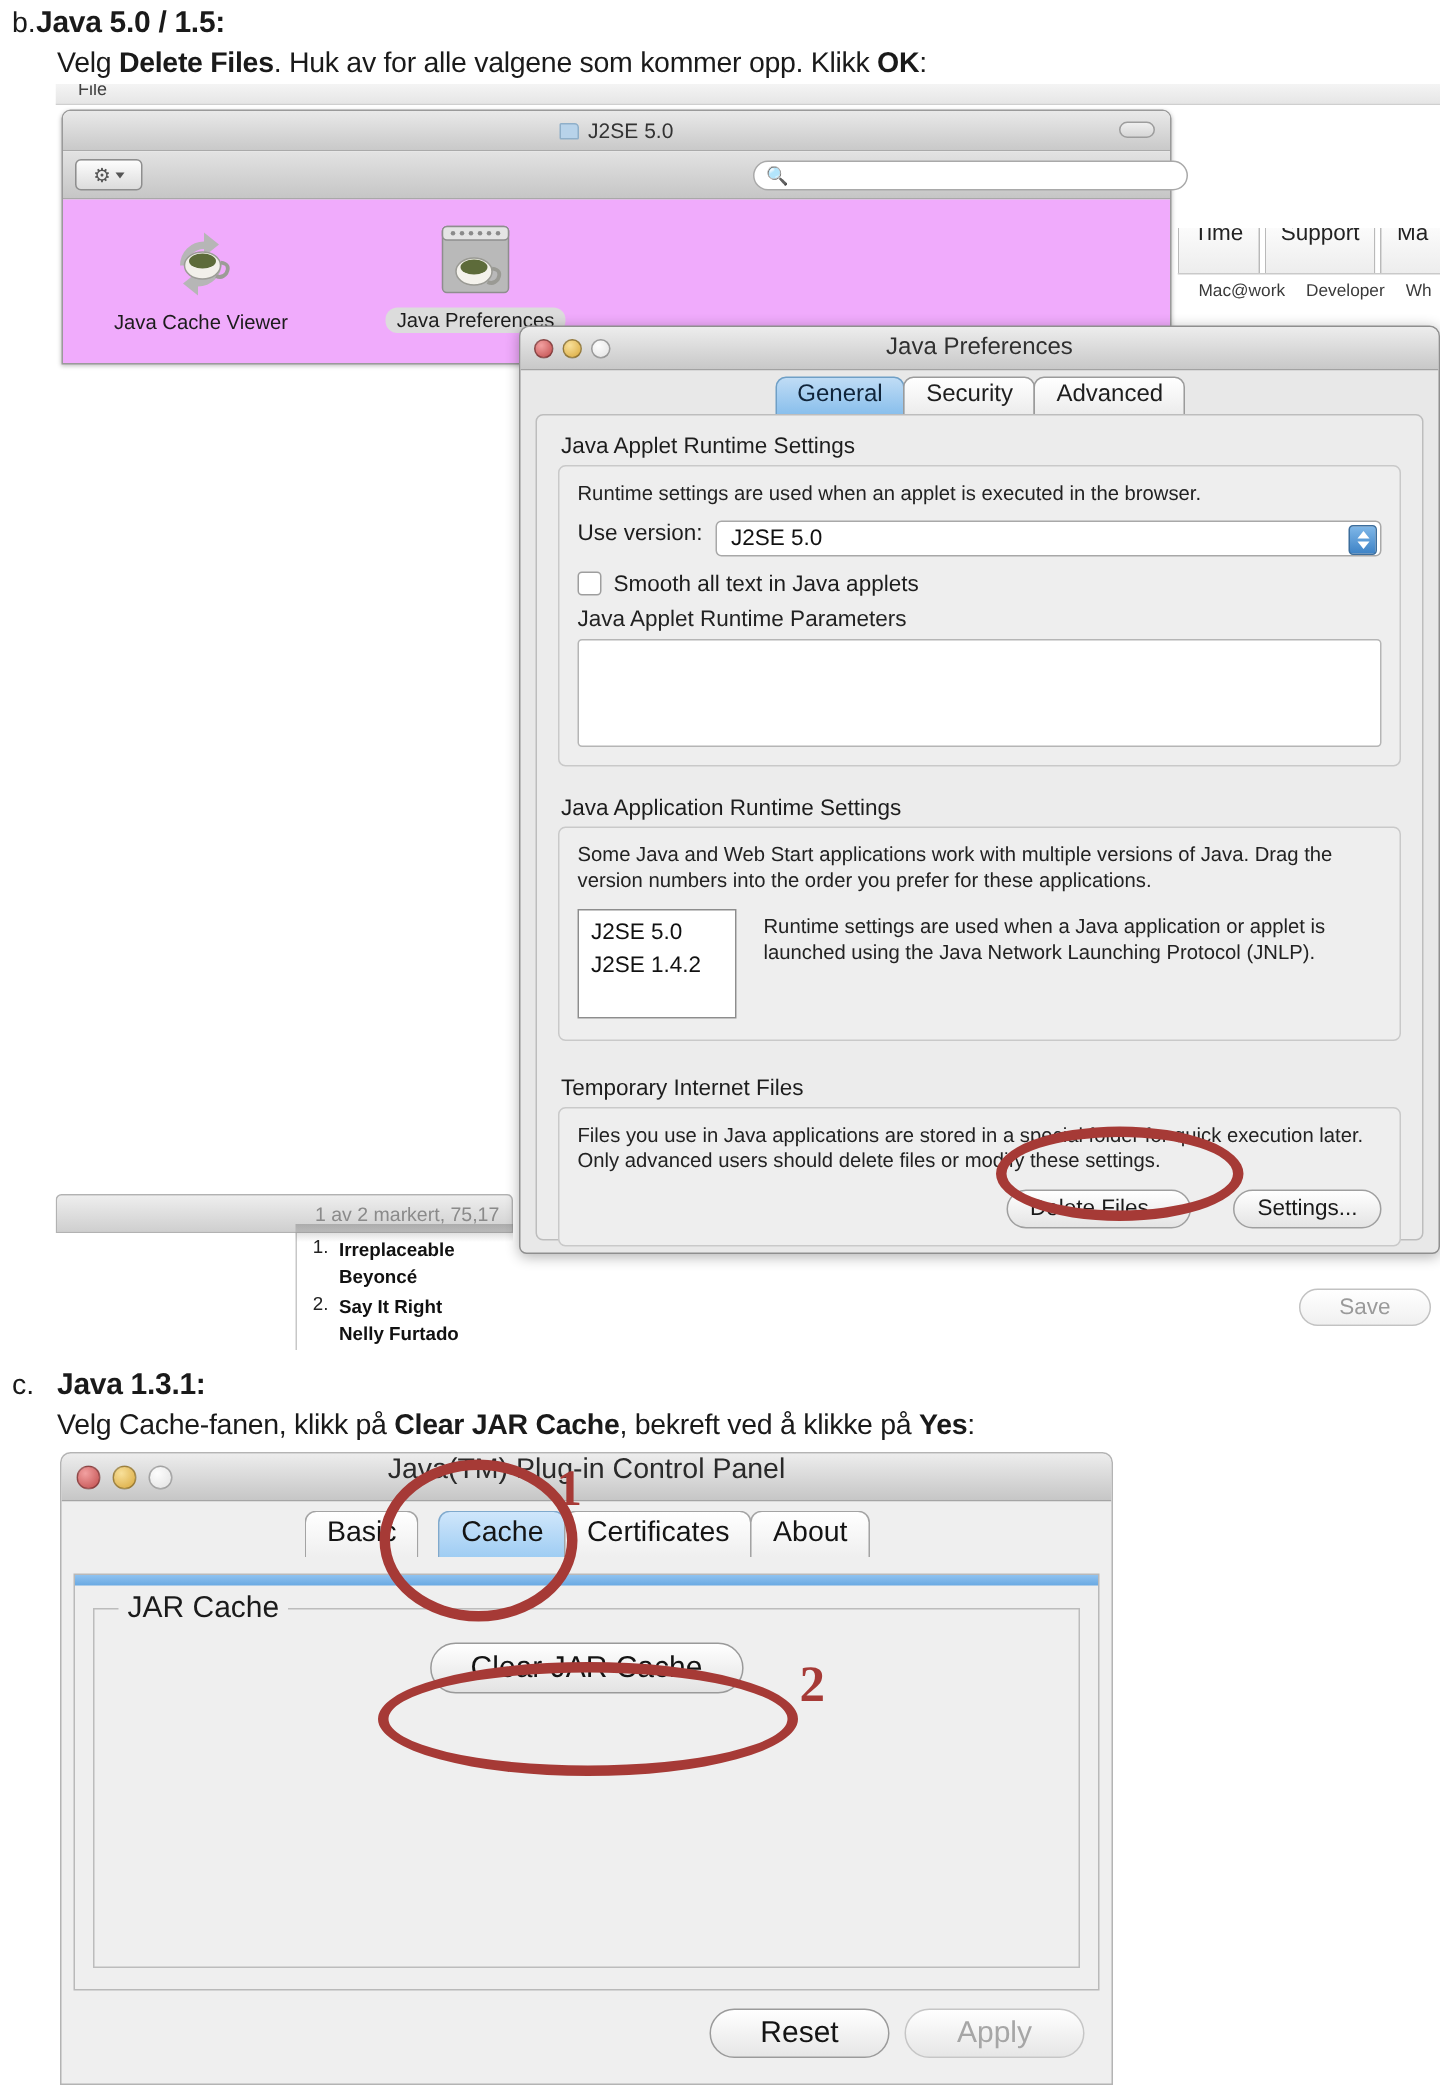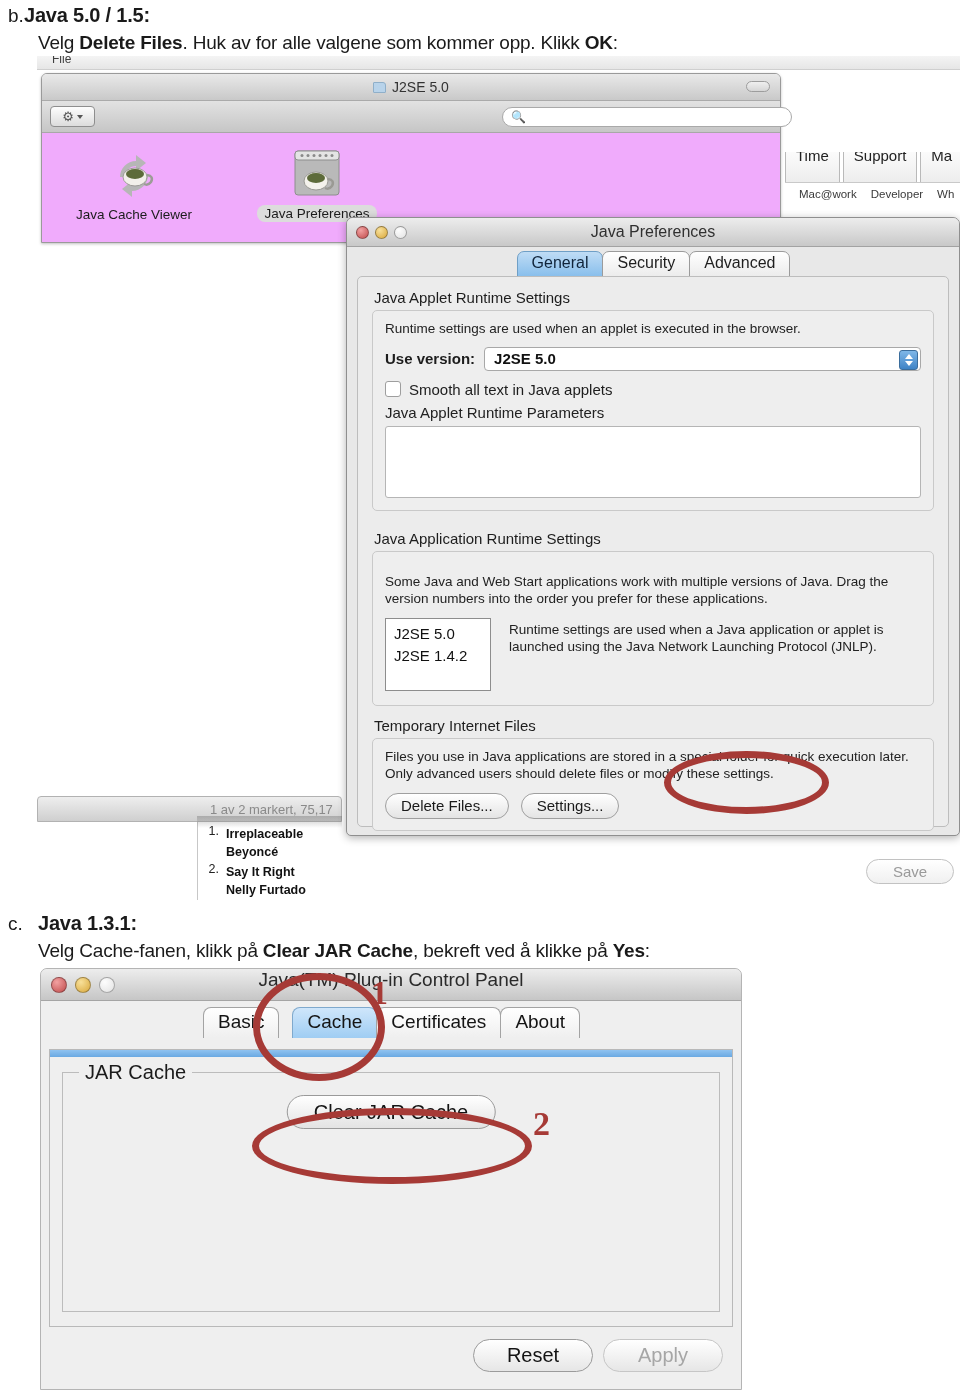--- a/index.html
+++ b/index.html
@@ -152,21 +152,21 @@
   }
   .tab.active{ background:linear-gradient(#bfdcf5,#89bfec); border-color:#6f9fc6; color:#10243a; }
 
   .jp-body{ position:absolute; left:10px; right:10px; top:58px; bottom:8px;
             background:#ececec; border:1px solid #bdbdbd; border-radius:5px; }
 
   .grp-label{ font-size:15px; color:#1d1d1d; margin:0 0 4px 2px; }
   .grp-box{ border:1px solid #c9c9c9; border-radius:5px; background:#eeeeee; }
   .grp-txt{ font-size:13.5px; color:#222; line-height:1.25; }
 
-  .useversion-row{ display:flex; align-items:center; gap:9px;font-weight:bold; }
+  .useversion-row{ display:flex; gap:9px; }
   .uv-label{ font-size:15px; color:#1d1d1d; }
   .combo{
     flex:1; height:24px; background:#fff; border:1px solid #a8a8a8; border-radius:4px;
     display:flex; align-items:center; padding-left:9px; font-size:15px; color:#111; position:relative;
   }
   .stepper{
     position:absolute; right:2px; top:2px; width:19px; height:20px; border-radius:3px;
     background:linear-gradient(#7fb7e8,#3e83c6); border:1px solid #3b6d9c;
     display:flex; flex-direction:column; align-items:center; justify-content:center; gap:2px;
   }
@@ -394,37 +394,37 @@
               <span class="chk-lbl">Smooth all text in Java applets</span>
             </div>
 
             <div class="grp-txt" style="font-size:15px; margin:2px 0 3px;">Java Applet Runtime Parameters</div>
             <div class="params-area" style="height:72px;"></div>
           </div>
         </div>
 
         <div style="position:absolute; left:14px; right:14px; top:253px;">
           <div class="grp-label">Java Application Runtime Settings</div>
-          <div class="grp-box" style="padding:22px 12px 14px;">
+          <div class="grp-box" style="padding:10px 12px 14px;">
             <div class="grp-txt" style="margin-bottom:10px;">Some Java and Web Start applications work with multiple versions of Java. Drag the version numbers into the order you prefer for these applications.</div>
             <div style="display:flex; gap:18px; align-items:flex-start;">
               <div class="verlist">
                 <div>J2SE 5.0</div>
                 <div>J2SE 1.4.2</div>
               </div>
               <div class="grp-txt" style="flex:1; padding-top:4px;">Runtime settings are used when a Java application or applet is launched using the Java Network Launching Protocol (JNLP).</div>
             </div>
           </div>
         </div>
 
         <div style="position:absolute; left:14px; right:14px; top:440px;">
           <div class="grp-label">Temporary Internet Files</div>
           <div class="grp-box" style="padding:10px 12px 11px;">
             <div class="grp-txt" style="margin-bottom:10px;">Files you use in Java applications are stored in a special folder for quick execution later.  Only advanced users should delete files or modify these settings.</div>
-            <div style="display:flex; gap:12px;">
+            <div style="display:flex; justify-content:flex-end; gap:28px;">
               <div class="btn-mac">Delete Files...</div>
               <div class="btn-mac">Settings...</div>
             </div>
           </div>
         </div>
 
       </div>
 
       <div class="ring" style="left:317px; top:533px; width:165px; height:63px;"></div>
     </div>

